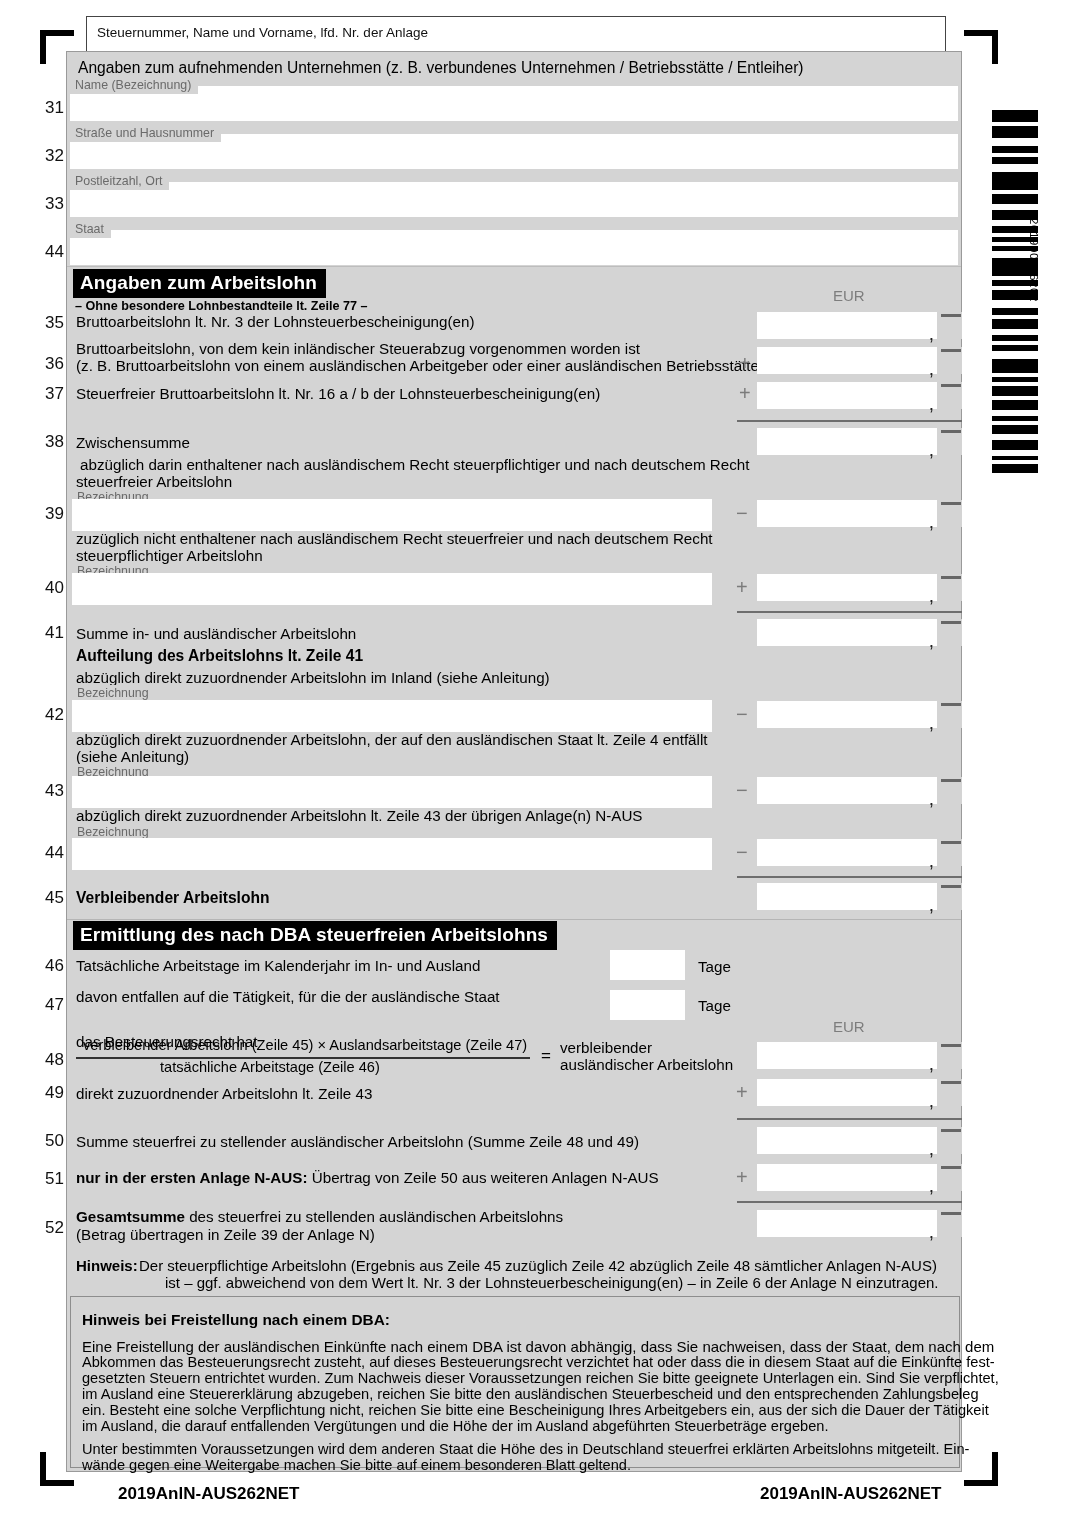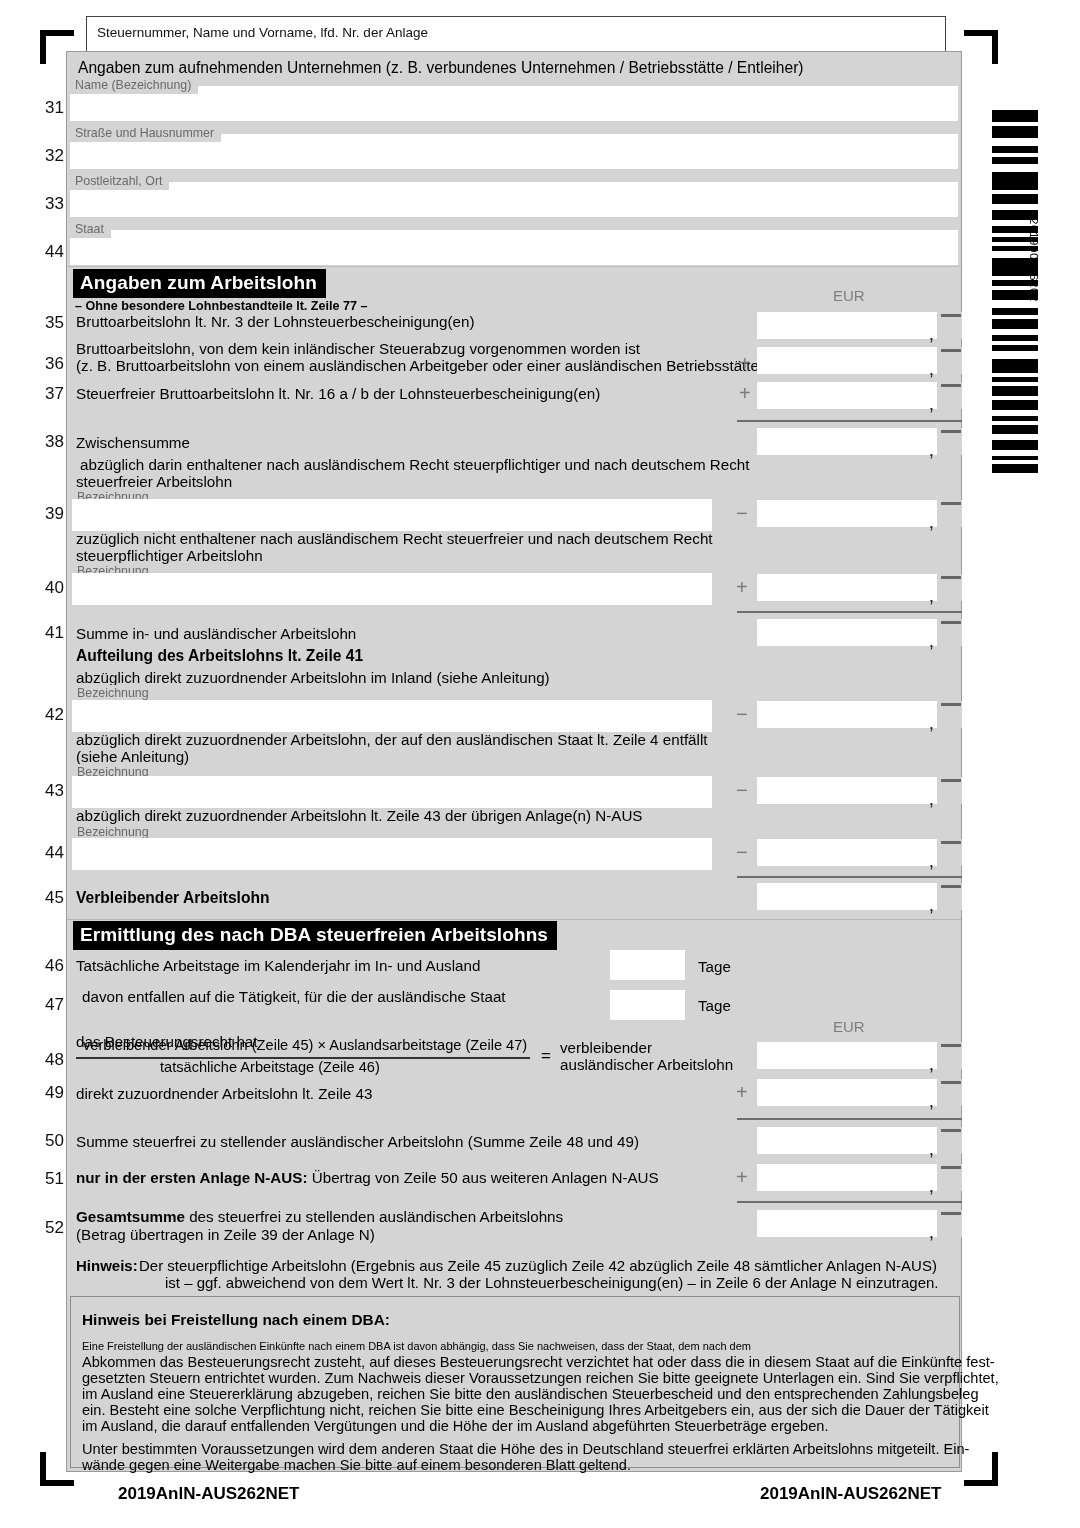--- a/index.html
+++ b/index.html
@@ -330,21 +330,21 @@
   <div class="divider" style="left:67px;top:919px;width:894px;background:#b5b5b5;"></div>
 
   <div class="banner" style="left:73px;top:921px;">Ermittlung des nach DBA steuerfreien Arbeitslohns</div>
 
   <div class="rownum" style="top:956px;">46</div>
   <div class="t" style="left:76px;top:956px;">Tatsächliche Arbeitstage im Kalenderjahr im In- und Ausland</div>
   <div class="fld" style="left:610px;top:950px;width:75px;height:30px;"></div>
   <div class="t" style="left:698px;top:957px;">Tage</div>
 
   <div class="rownum" style="top:995px;">47</div>
-  <div class="t" style="left:76px;top:987px;margin-left:6px;">davon entfallen auf die Tätigkeit, für die der ausländische Staat</div>
+  <div class="t" style="left:76px;top:987px;">davon entfallen auf die Tätigkeit, für die der ausländische Staat</div>
   <div class="t" style="left:76px;top:1004px;margin-top:28px;">das Besteuerungsrecht hat</div>
   <div class="fld" style="left:610px;top:990px;width:75px;height:30px;"></div>
   <div class="t" style="left:698px;top:996px;">Tage</div>
 
   <div class="eurlbl" style="left:833px;top:1018px;">EUR</div>
 
   <div class="rownum" style="top:1050px;">48</div>
   <div class="t" style="left:83px;top:1036px;font-size:14.6px;">verbleibender Arbeitslohn (Zeile 45) × Auslandsarbeitstage (Zeile 47)</div>
   <div class="fracline" style="left:76px;top:1057px;width:454px;"></div>
   <div class="t" style="left:160px;top:1058px;font-size:14.6px;">tatsächliche Arbeitstage (Zeile 46)</div>
@@ -405,21 +405,21 @@
         <div class="dash"></div>
       </div>
   </div>
 
   <div class="t b" style="left:76px;top:1256px;font-size:15px;">Hinweis:</div>
   <div class="t" style="left:139px;top:1256px;font-size:15px;">Der steuerpflichtige Arbeitslohn (Ergebnis aus Zeile 45 zuzüglich Zeile 42 abzüglich Zeile 48 sämtlicher Anlagen N-AUS)</div>
   <div class="t" style="left:165px;top:1273px;font-size:15px;">ist – ggf. abweichend von dem Wert lt. Nr. 3 der Lohnsteuerbescheinigung(en) – in Zeile 6 der Anlage N einzutragen.</div>
 
   <div class="notebox" style="left:70px;top:1296px;width:890px;height:172px;"></div>
   <div class="t b" style="left:82px;top:1310px;font-size:15.4px;">Hinweis bei Freistellung nach einem DBA:</div>
-  <div class="t" style="left:82px;top:1337px;font-size:11px;">Eine Freistellung der ausländischen Einkünfte nach einem DBA ist davon abhängig, dass Sie nachweisen, dass der Staat, dem nach dem</div>
+  <div class="t" style="left:82px;top:1337px;font-size:15px;">Eine Freistellung der ausländischen Einkünfte nach einem DBA ist davon abhängig, dass Sie nachweisen, dass der Staat, dem nach dem</div>
   <div class="t" style="left:82px;top:1369px;font-size:14.6px;">gesetzten Steuern entrichtet wurden. Zum Nachweis dieser Voraussetzungen reichen Sie bitte geeignete Unterlagen ein. Sind Sie verpflichtet,</div>
   <div class="t" style="left:82px;top:1353px;font-size:14.6px;">Abkommen das Besteuerungsrecht zusteht, auf dieses Besteuerungsrecht verzichtet hat oder dass die in diesem Staat auf die Einkünfte fest-</div>
   <div class="t" style="left:82px;top:1385px;font-size:14.6px;">im Ausland eine Steuererklärung abzugeben, reichen Sie bitte den ausländischen Steuerbescheid und den entsprechenden Zahlungsbeleg</div>
   <div class="t" style="left:82px;top:1401px;font-size:14.6px;">ein. Besteht eine solche Verpflichtung nicht, reichen Sie bitte eine Bescheinigung Ihres Arbeitgebers ein, aus der sich die Dauer der Tätigkeit</div>
   <div class="t" style="left:82px;top:1417px;font-size:14.6px;">im Ausland, die darauf entfallenden Vergütungen und die Höhe der im Ausland abgeführten Steuerbeträge ergeben.</div>
   <div class="t" style="left:82px;top:1440px;font-size:14.6px;">Unter bestimmten Voraussetzungen wird dem anderen Staat die Höhe des in Deutschland steuerfrei erklärten Arbeitslohns mitgeteilt. Ein-</div>
   <div class="t" style="left:82px;top:1456px;font-size:14.6px;">wände gegen eine Weitergabe machen Sie bitte auf einem besonderen Blatt geltend.</div>
 
   <div class="footer" style="left:118px;top:1484px;">2019AnlN-AUS262NET</div>
   <div class="footer" style="left:760px;top:1484px;">2019AnlN-AUS262NET</div>

